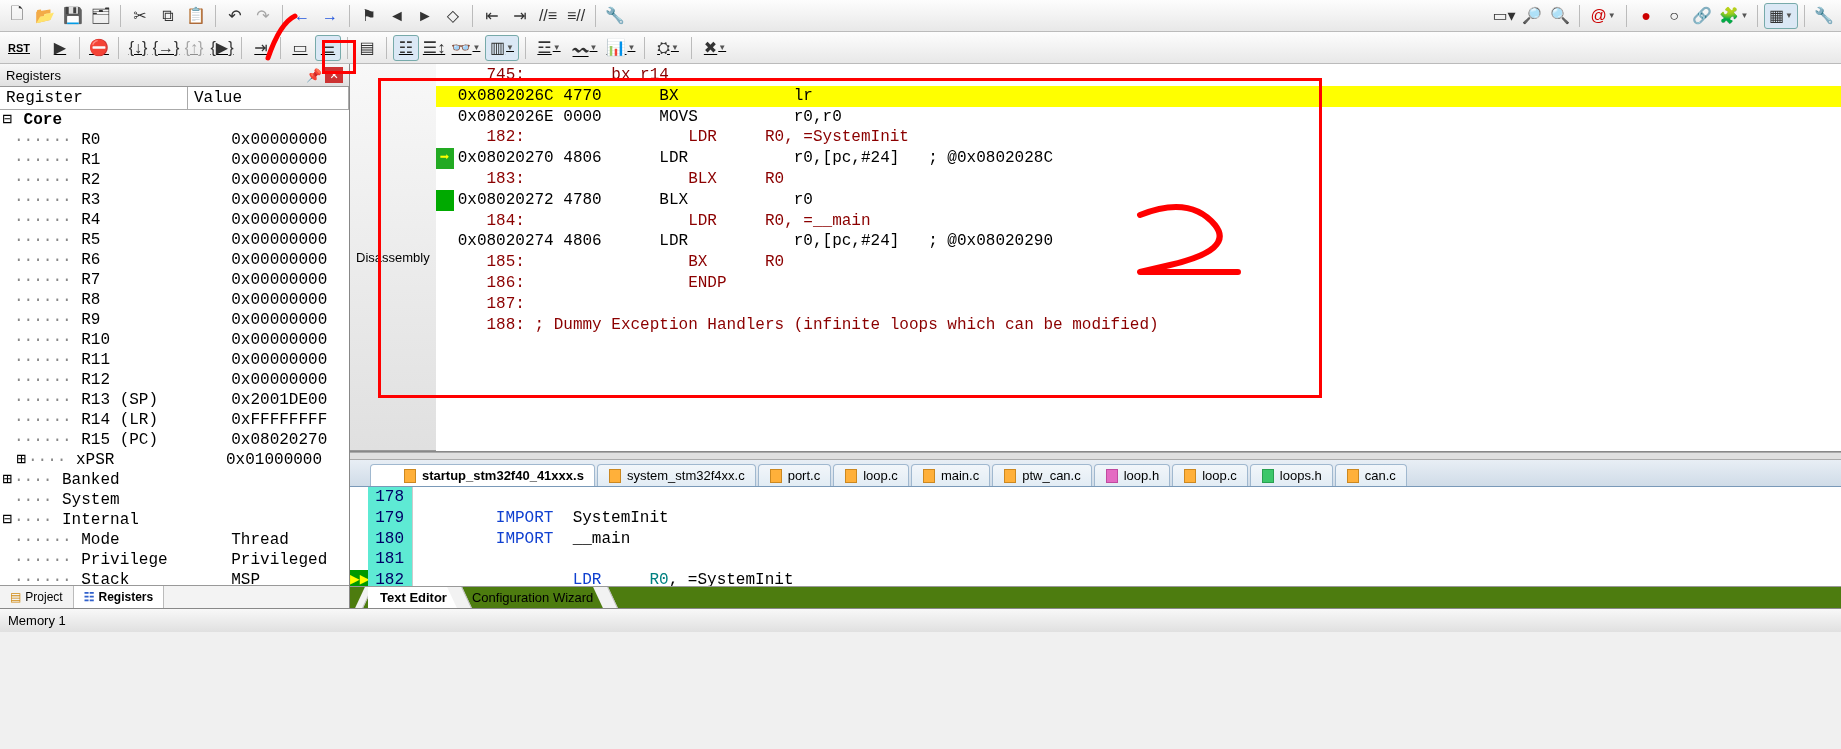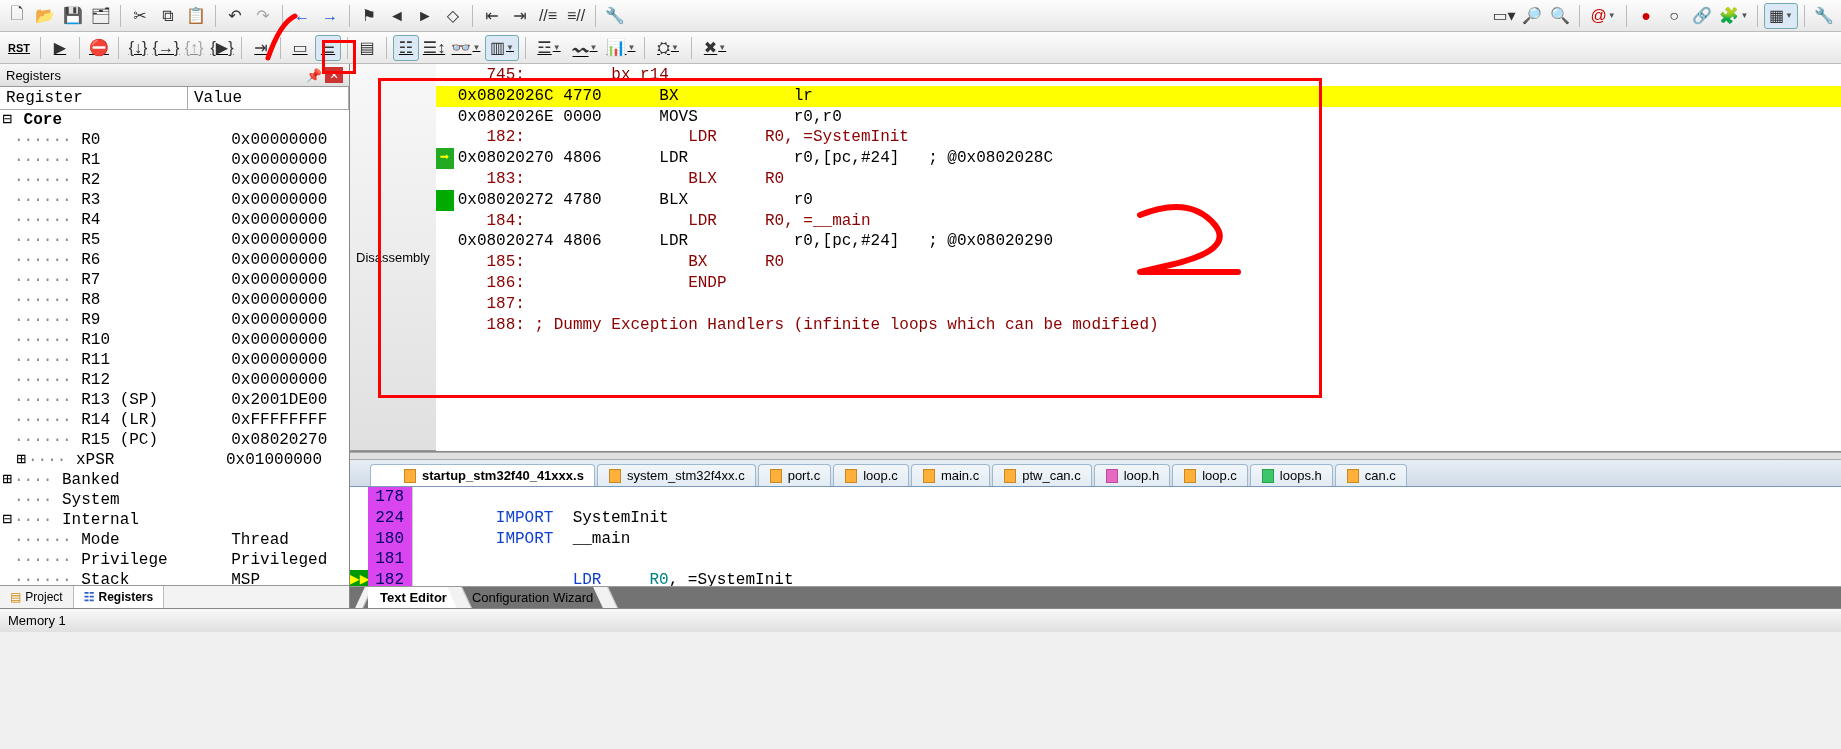--- a/index.html
+++ b/index.html
@@ -233,36 +233,36 @@
     position: relative;
     height: 120px;
   }
   .ed-line { display: flex; }
   .ed-gutter-mark { width: 18px; text-align:center; }
   .ed-lineno {
     width: 45px;
     text-align: right;
     padding-right: 8px;
     color: #006;
-    background: #d946ef;
+    background: #5eead4;
     border-right: 1px solid #ccc;
   }
   .ed-code { padding-left: 6px; white-space: pre; }
   .tok-blue { color: #1040d0; }
   .tok-teal { color: #008080; }
   .ed-mark-run {
     background: #090;
     color: #ff0;
     width: 18px;
     text-align: center;
   }
   .editor-tabs-bottom {
     display: flex;
     border-top: 1px solid #999;
-    background: #737373;
+    background: #4d7c0f;
   }
   .bottom-tab {
     padding: 3px 12px;
     border-right: 1px solid #bbb;
     cursor: pointer;
     font-size: 13px;
   }
   .bottom-tab.active { background: #fff; font-weight: bold; }
   .bottom-tab-slash {
     position: relative;
@@ -483,21 +483,21 @@
           <span>can.c</span>
         </div>
       </div>
     <div class="editor-body" id="editor-body">
         <div class="ed-line">
           <span class="ed-gutter-mark"> </span>
           <span class="ed-lineno">178</span>
         </div>
         <div class="ed-line">
           <span class="ed-gutter-mark"> </span>
-          <span class="ed-lineno">224</span>
+          <span class="ed-lineno">179</span>
           <span class="ed-code">        <span class="tok-blue">IMPORT</span>  SystemInit</span>
         </div>
         <div class="ed-line">
           <span class="ed-gutter-mark"> </span>
           <span class="ed-lineno">180</span>
           <span class="ed-code">        <span class="tok-blue">IMPORT</span>  __main</span>
         </div>
         <div class="ed-line">
           <span class="ed-gutter-mark"> </span>
           <span class="ed-lineno">181</span>

